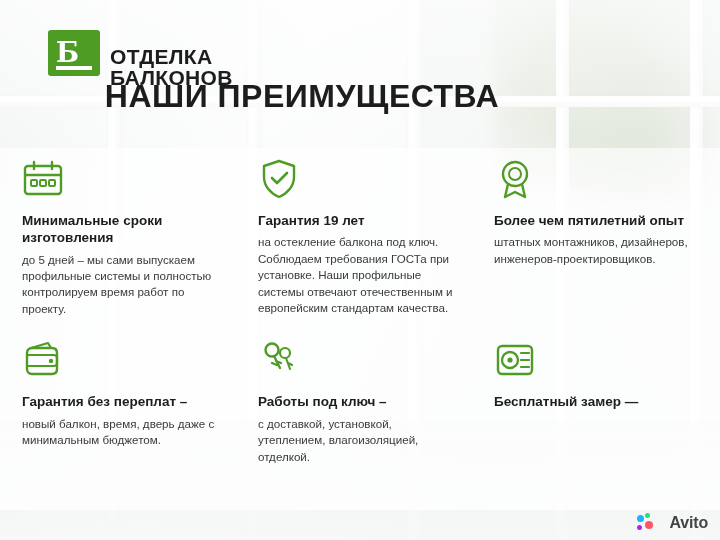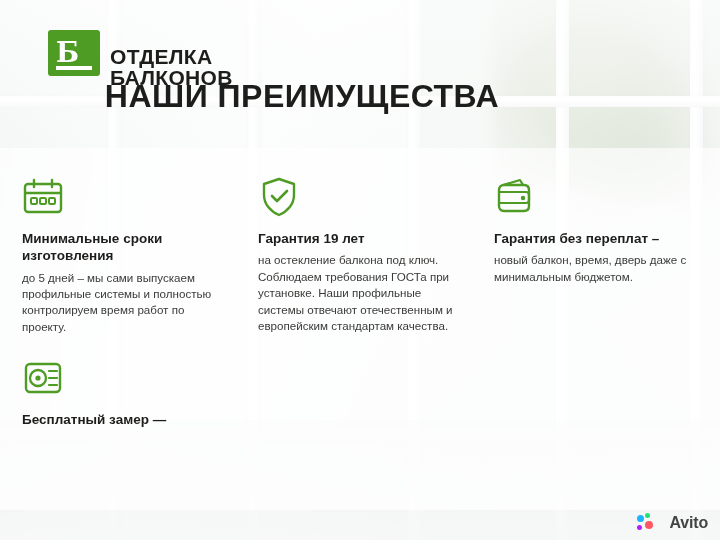--- a/index.html
+++ b/index.html
@@ -175,21 +175,21 @@
     font-weight: bold;
     letter-spacing: 0.5px;
     color: #1d1d1b;
     text-transform: uppercase;
   }
 
   
   .grid {
     position: absolute;
     left: 0;
-    top: 170px;
+    top: 152px;
     width: 720px;
     display: grid;
     grid-template-columns: 228px 228px 228px;
     justify-content: center;
     column-gap: 8px;
     row-gap: 16px;
     padding: 0 25px;
     box-sizing: border-box;
   }
   .cell {
@@ -302,34 +302,57 @@
       <span class="icon">
         <svg width="42" height="42" viewBox="0 0 42 42" fill="none">
           <path d="M21 3l15 5v11c0 9-6.4 16.5-15 20C12.4 35.5 6 28 6 19V8l15-5z" stroke="#4f9c24" stroke-width="2.4" stroke-linejoin="round"></path>
           <path d="M14 20l5 5 10-10" stroke="#4f9c24" stroke-width="2.6" stroke-linecap="round" stroke-linejoin="round"></path>
         </svg>
       </span>
       <div class="feat-title">Гарантия 19 лет</div>
       <div class="feat-desc">на остекление балкона под ключ. Соблюдаем требования ГОСТа при установке. Наши профильные системы отвечают отечественным и европейским стандартам качества.</div>
     </div>
 
+    <div class="cell">
+      <span class="icon">
+        <svg width="42" height="42" viewBox="0 0 42 42" fill="none">
+          <circle cx="21" cy="16" r="12" stroke="#4f9c24" stroke-width="2.4"></circle>
+          <circle cx="21" cy="16" r="6" stroke="#4f9c24" stroke-width="2"></circle>
+          <path d="M14 26l-3 13 10-5 10 5-3-13" stroke="#4f9c24" stroke-width="2.4" stroke-linejoin="round"></path>
+        </svg>
+      </span>
+      <div class="feat-title">Более чем пятилетний опыт</div>
+      <div class="feat-desc">штатных монтажников, дизайнеров, инженеров-проектировщиков.</div>
+    </div>
 
     <div class="cell">
       <span class="icon">
         <svg width="42" height="42" viewBox="0 0 42 42" fill="none">
           <path d="M5 14c0-3 2-5 5-5h20c3 0 5 2 5 5v16c0 3-2 5-5 5H10c-3 0-5-2-5-5V14z" stroke="#4f9c24" stroke-width="2.4"></path>
           <path d="M5 16h27c2 0 3 1 3 3v5c0 2-1 3-3 3H5" stroke="#4f9c24" stroke-width="2.2"></path>
           <circle cx="29" cy="22" r="2.2" fill="#4f9c24"></circle>
           <path d="M9 9l17-5 3 5" stroke="#4f9c24" stroke-width="2.2" stroke-linejoin="round"></path>
         </svg>
       </span>
       <div class="feat-title">Гарантия без переплат –</div>
       <div class="feat-desc">новый балкон, время, дверь даже с минимальным бюджетом.</div>
     </div>
 
+    <div class="cell">
+      <span class="icon">
+        <svg width="42" height="42" viewBox="0 0 42 42" fill="none">
+          <circle cx="14" cy="11" r="6.5" stroke="#4f9c24" stroke-width="2.4"></circle>
+          <path d="M16 17l6 12M18 22l5 2M14 24l5 2" stroke="#4f9c24" stroke-width="2.3" stroke-linecap="round"></path>
+          <circle cx="27" cy="14" r="5" stroke="#4f9c24" stroke-width="2.2"></circle>
+          <path d="M28 19l4 11M30 24l4 2" stroke="#4f9c24" stroke-width="2.1" stroke-linecap="round"></path>
+        </svg>
+      </span>
+      <div class="feat-title">Работы под ключ –</div>
+      <div class="feat-desc">с доставкой, установкой, утеплением, влагоизоляцией, отделкой.</div>
+    </div>
 
     <div class="cell">
       <span class="icon">
         <svg width="42" height="42" viewBox="0 0 42 42" fill="none">
           <rect x="4" y="7" width="34" height="28" rx="4" stroke="#4f9c24" stroke-width="2.4"></rect>
           <circle cx="16" cy="21" r="8" stroke="#4f9c24" stroke-width="2.3"></circle>
           <circle cx="16" cy="21" r="2.6" fill="#4f9c24"></circle>
           <path d="M27 14h8M27 21h8M27 28h8" stroke="#4f9c24" stroke-width="2.2" stroke-linecap="round"></path>
         </svg>
       </span>

